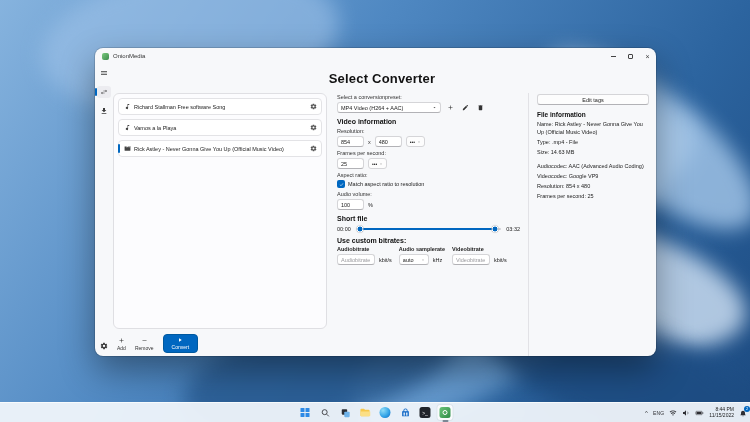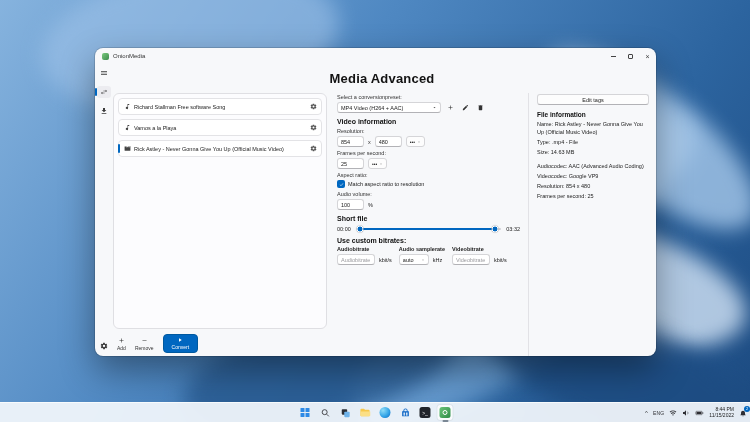--- a/index.html
+++ b/index.html
@@ -160,21 +160,21 @@
         </div>
         <div class="railspace"></div>
         <div class="nav">
           <svg width="8" height="8" viewBox="0 0 24 24">
               <path d="M19.4 13c0-.3.1-.7.1-1s0-.7-.1-1l2.1-1.6c.2-.2.2-.4.1-.6l-2-3.4c-.1-.2-.4-.3-.6-.2l-2.5 1c-.5-.4-1.1-.7-1.7-1l-.4-2.6c0-.2-.2-.4-.5-.4h-4c-.2 0-.4.2-.5.4l-.4 2.6c-.6.2-1.1.6-1.7 1l-2.5-1c-.2-.1-.5 0-.6.2l-2 3.4c-.1.2-.1.5.1.6L4.6 11c0 .3-.1.7-.1 1s0 .7.1 1l-2.1 1.6c-.2.2-.2.4-.1.6l2 3.4c.1.2.4.3.6.2l2.5-1c.5.4 1.1.7 1.7 1l.4 2.6c0 .2.2.4.5.4h4c.2 0 .4-.2.5-.4l.4-2.6c.6-.2 1.1-.6 1.7-1l2.5 1c.2.1.5 0 .6-.2l2-3.4c.1-.2.1-.5-.1-.6L19.4 13zM12 15.5a3.5 3.5 0 110-7 3.5 3.5 0 010 7z" fill="#3b3b3b"></path>
             </svg>
         </div>
       </div>
 
       <div class="main">
-        <div class="pagetitle">Media Advanced</div>
+        <div class="pagetitle">Select Converter</div>
 
         <div class="cols">
 
           <div class="filecol">
             <div class="filelist">
               <div class="fitem">
                 <svg width="7" height="7" viewBox="0 0 24 24">
                     <path d="M12 3v10.55A4 4 0 1014 17V7h4V3h-6z" fill="#444"></path>
                   </svg>
                 <span class="flbl">Richard Stallman Free software Song</span>

